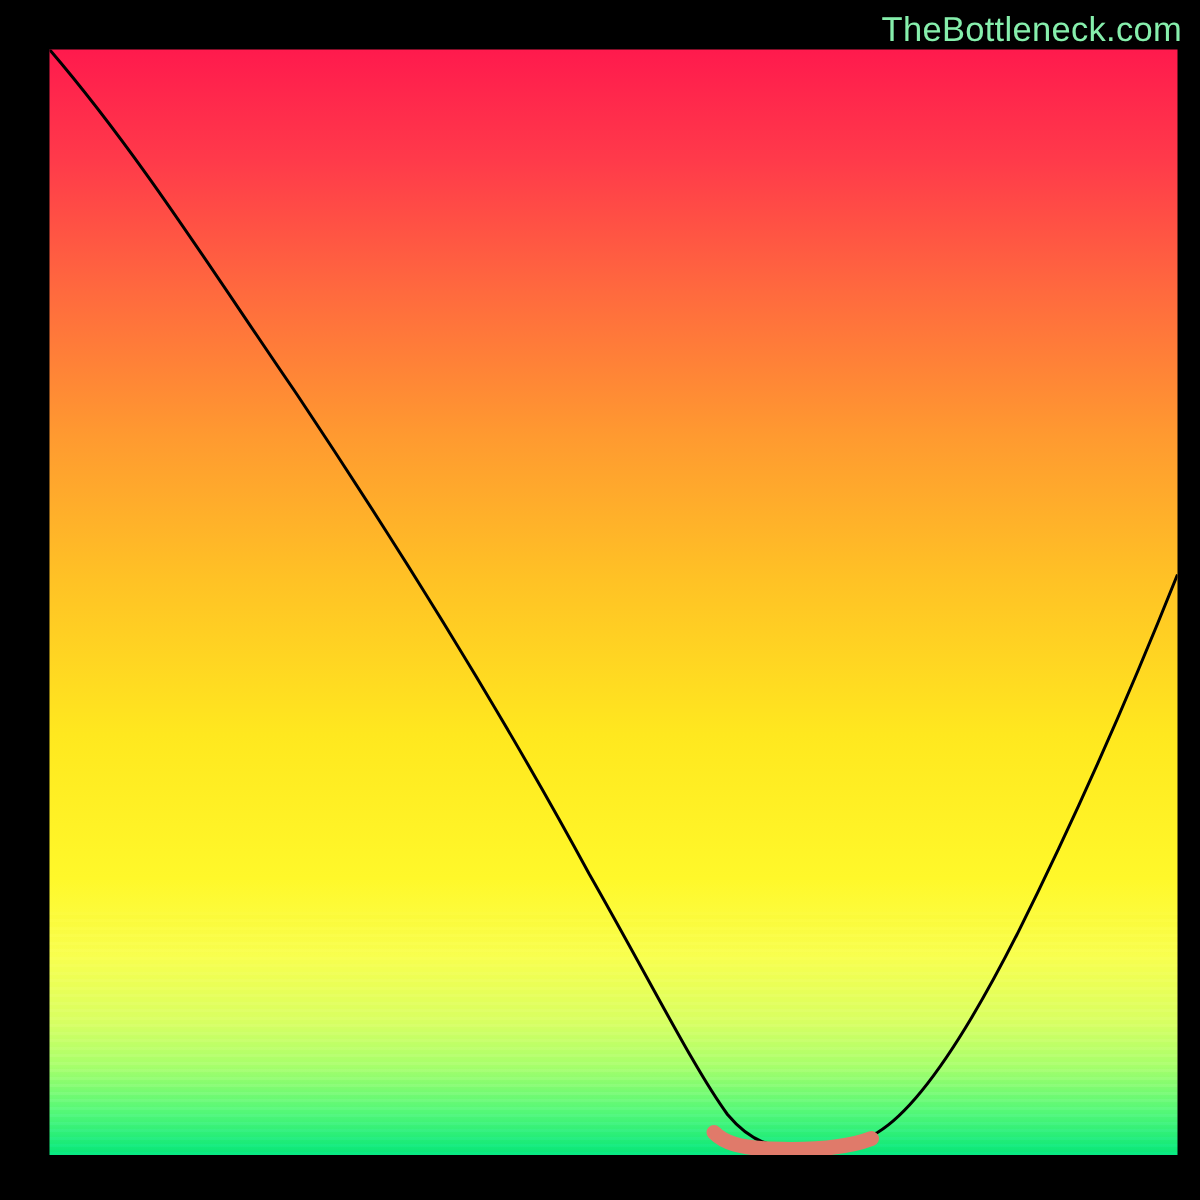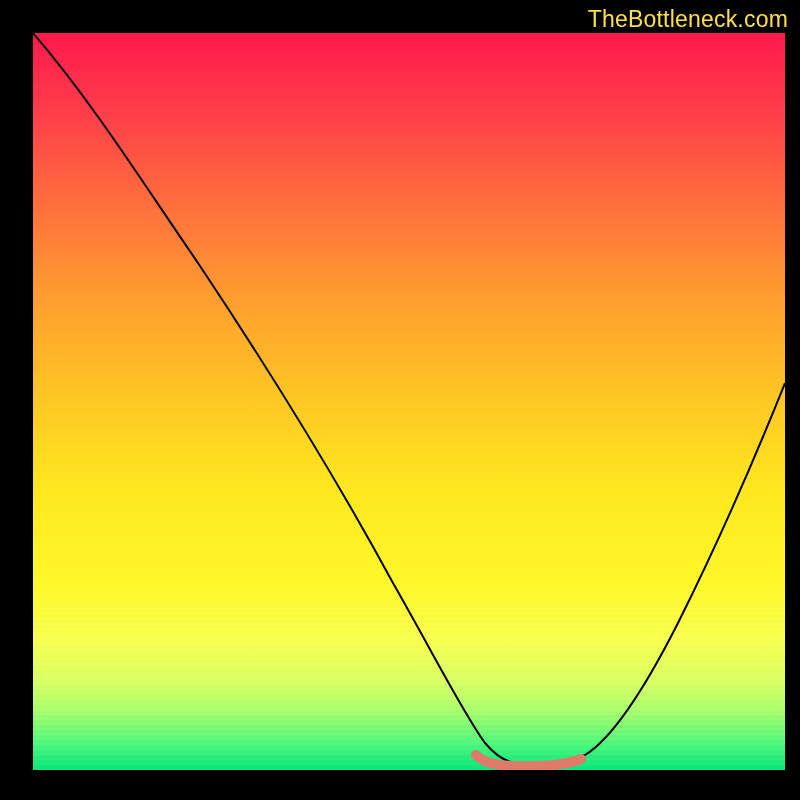--- a/index.html
+++ b/index.html
@@ -52,21 +52,21 @@
       rgba(0,0,0,0.03) 2px,
       rgba(0,0,0,0.03) 5px
     );
     mix-blend-mode: overlay;
     pointer-events: none;
   }
   .attribution {
     position: absolute;
     top: 6px;
     right: 12px;
-    color: #fde047;
+    color: #86efac;
     font-size: 23px;
     font-weight: 500;
     letter-spacing: 0.2px;
   }
   svg.curves {
     position: absolute;
     left: 0;
     top: 0;
     width: 100%;
     height: 100%;

